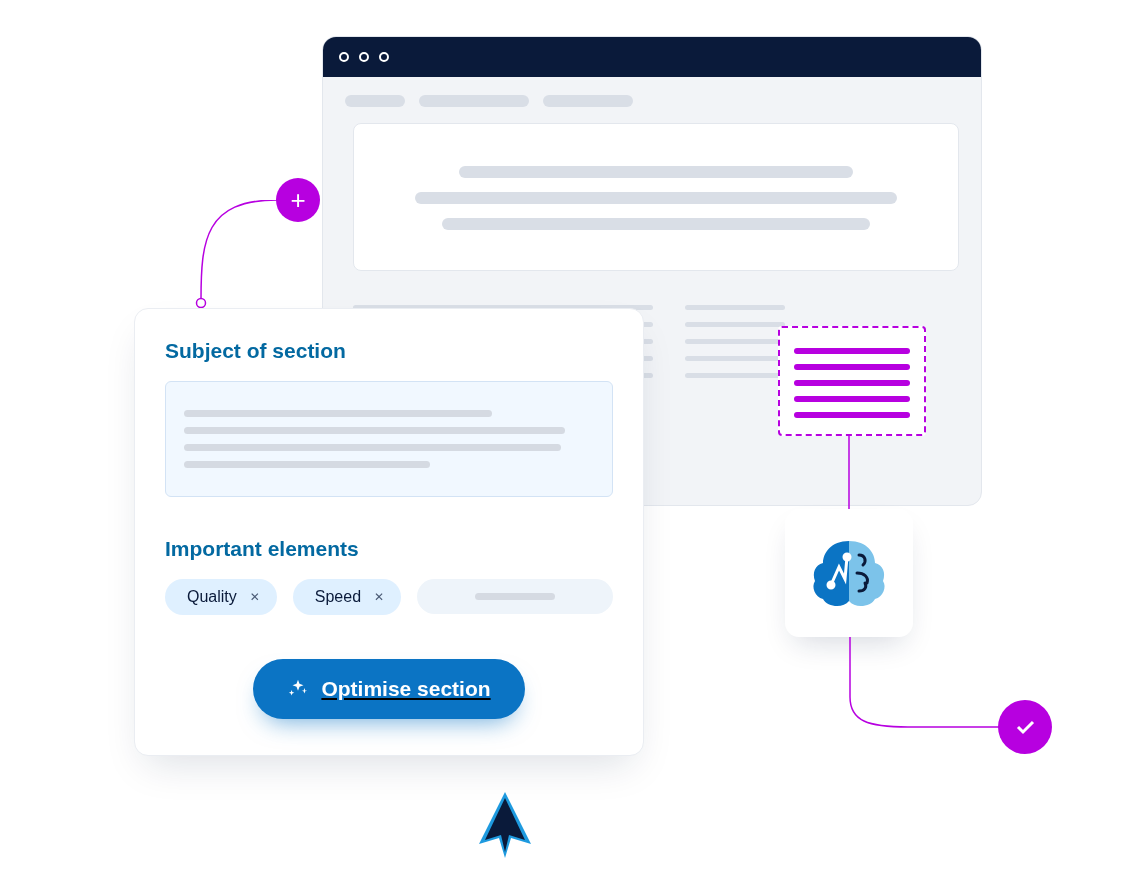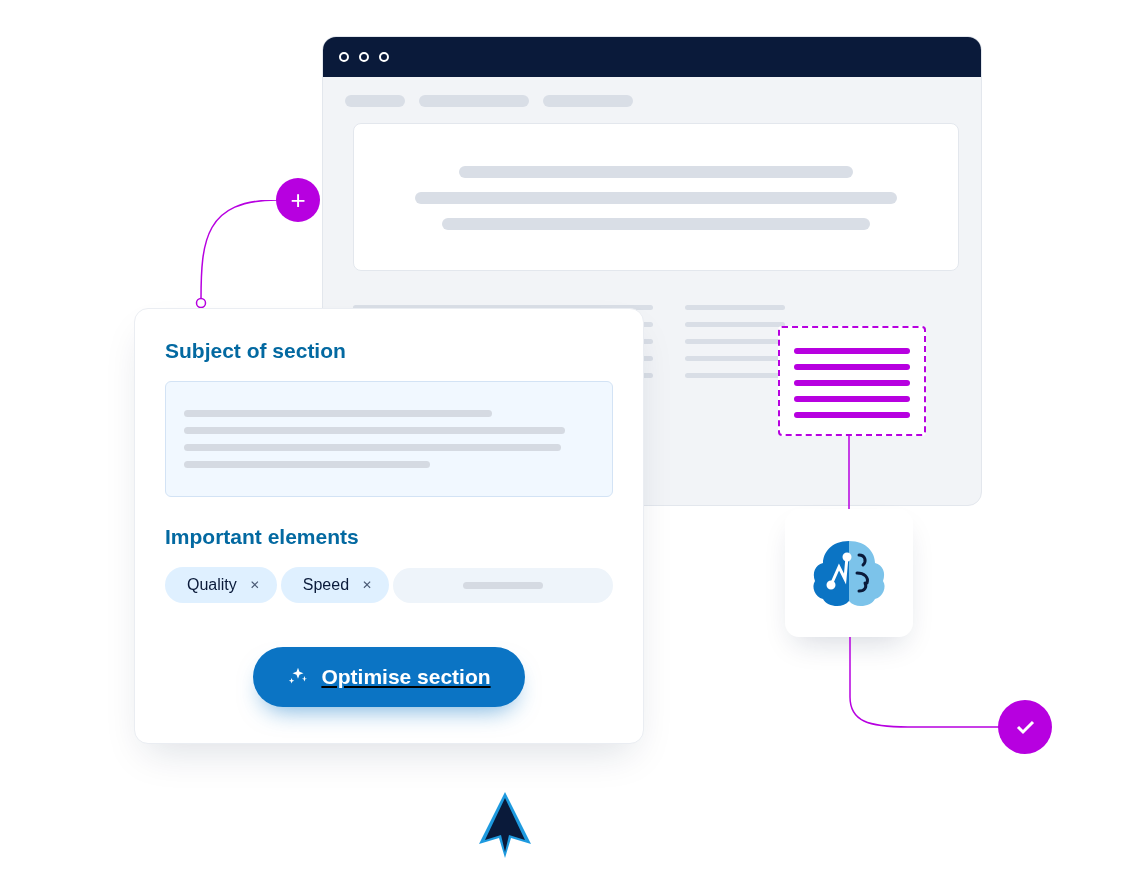--- a/index.html
+++ b/index.html
@@ -108,21 +108,21 @@
     padding: 18px 18px;
   }
   .subject-box .pline {
     height: 7px; background: #d5dae2; border-radius: 4px; margin: 10px 0;
   }
   .subject-box .pline:nth-child(1){ width: 75%; }
   .subject-box .pline:nth-child(2){ width: 93%; }
   .subject-box .pline:nth-child(3){ width: 92%; }
   .subject-box .pline:nth-child(4){ width: 60%; }
 
-  .tags-row { display: flex; gap: 4px; margin-top: 14px; align-items: flex-end; }
+  .tags-row { display: flex; gap: 16px; margin-top: 14px; align-items: flex-start; }
   .tag {
     background: #dff0ff;
     color: #0a1a3a;
     font-size: 16px;
     border-radius: 999px;
     padding: 9px 14px 9px 22px;
     display: inline-flex;
     align-items: center;
     gap: 10px;
     cursor: default;
@@ -276,21 +276,21 @@
 
   <div class="panel">
     <h3>Subject of section</h3>
     <div class="subject-box">
       <div class="pline"></div>
       <div class="pline"></div>
       <div class="pline"></div>
       <div class="pline"></div>
     </div>
 
-    <h3 style="margin-top:28px">Important elements</h3>
+    <h3 style="margin-top:40px">Important elements</h3>
     <div class="tags-row">
       <span class="tag">
         <span>Quality</span>
         <span class="x">✕</span>
       </span>
       <span class="tag">
         <span>Speed</span>
         <span class="x">✕</span>
       </span>
       <span class="tag-empty">

